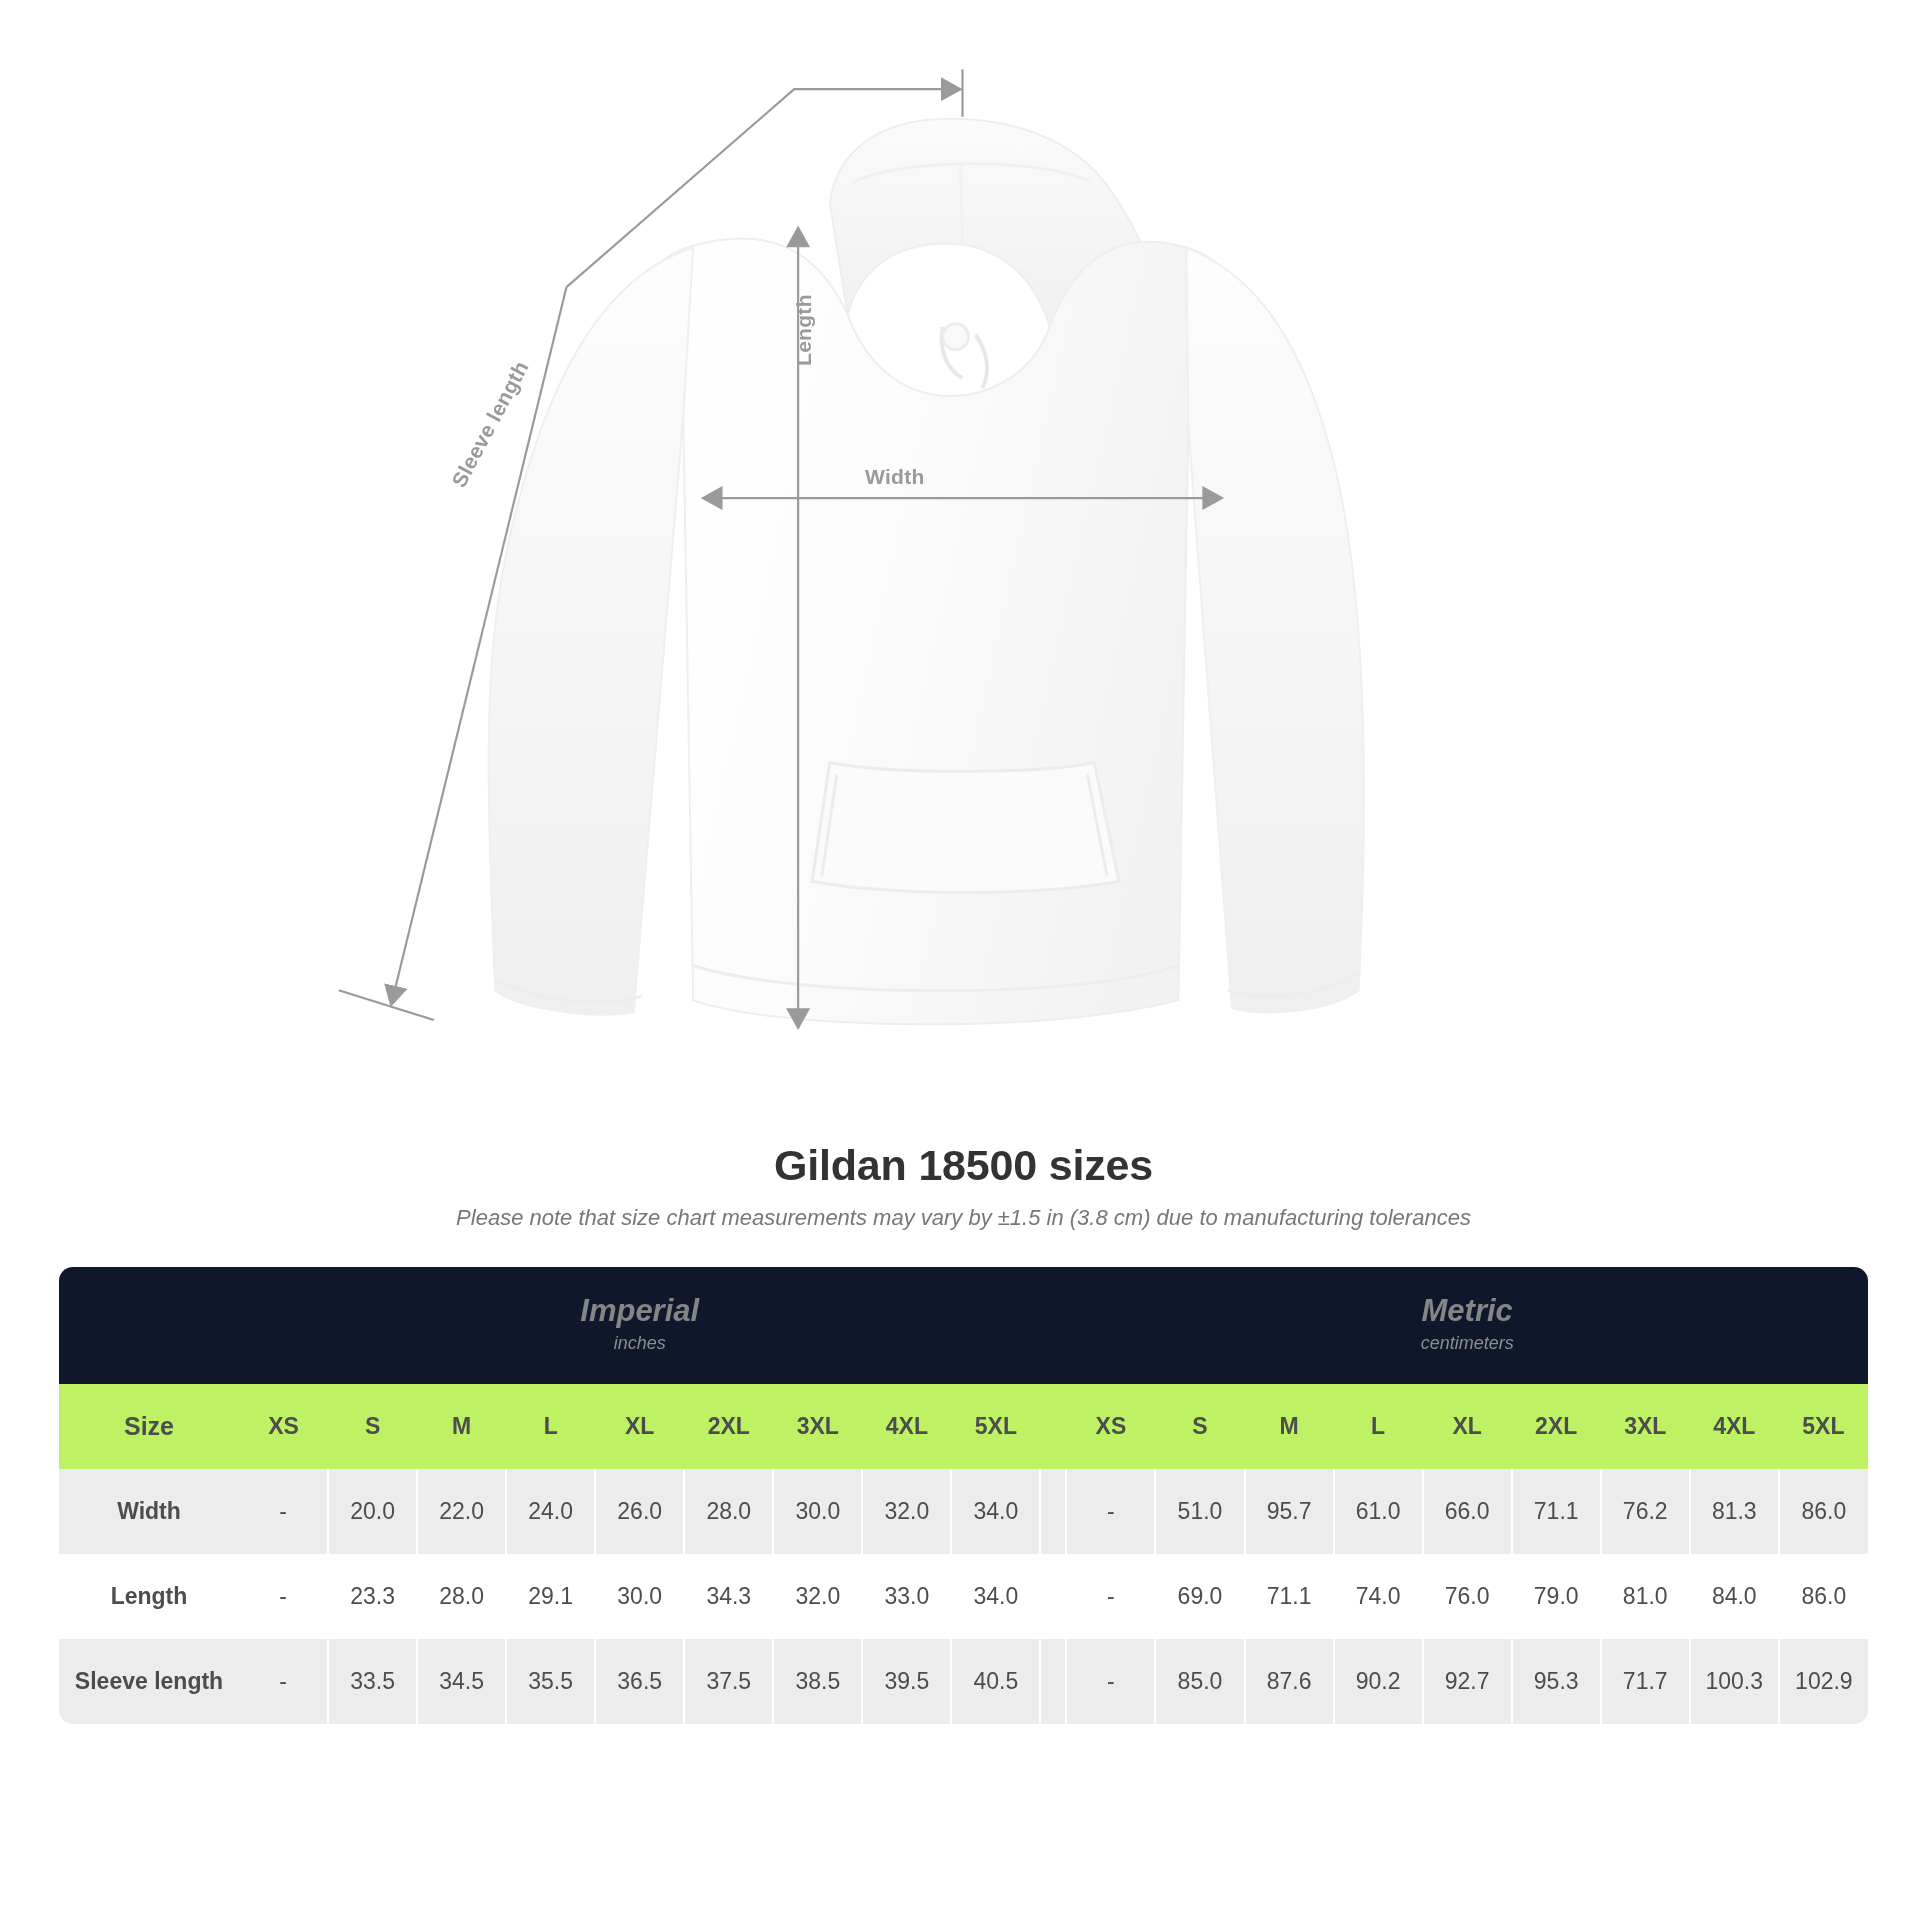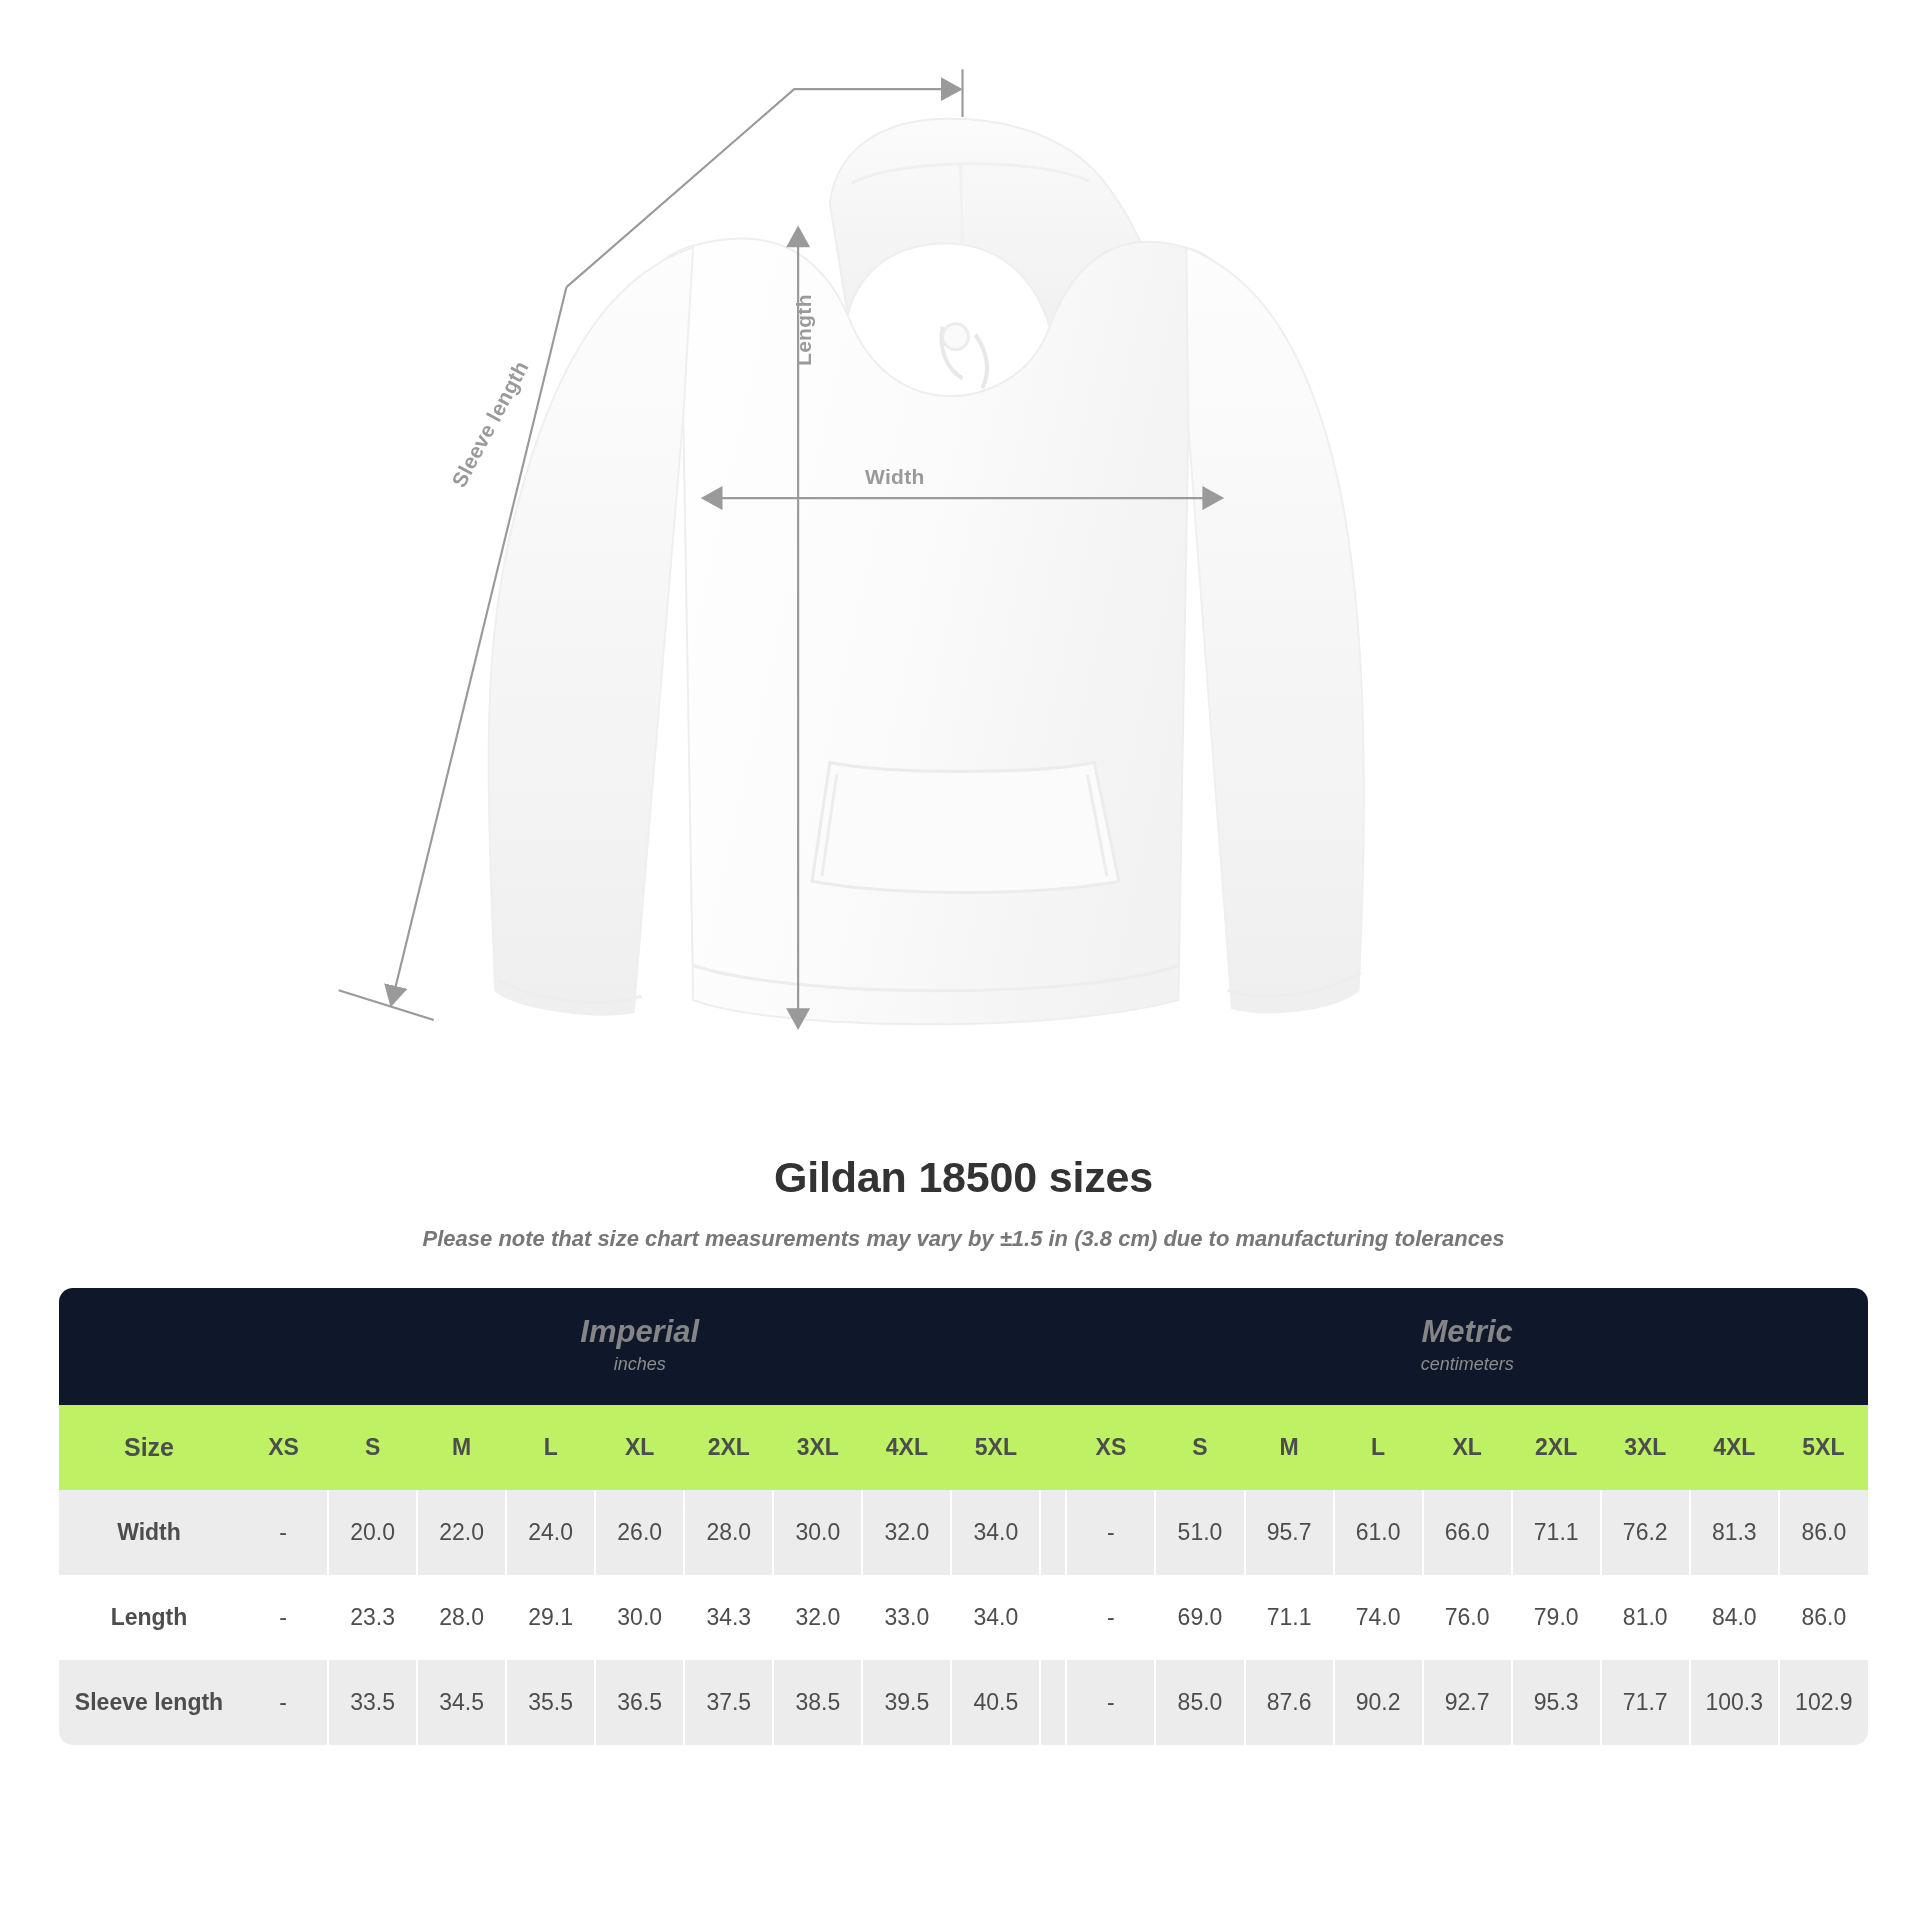--- a/index.html
+++ b/index.html
@@ -57,31 +57,30 @@
     transform-origin: left top;
     white-space: nowrap;
   }
 
   
   .chart-title {
     text-align: center;
     font-size: 43px;
     font-weight: bold;
     color: #333333;
-    margin: 12px;
+    margin: 0;
     padding-top: 22px;
     letter-spacing: -0.2px;
   }
   .chart-note {
     text-align: center;
     font-size: 22px;
     font-style: italic;
     color: #777777;
-    margin: 24px 0 0 0;
-    font-weight: bold;
+    margin: 15px 0 0 0;
   }
 
   
   .table-wrap {
     margin: 36px 59px 0 59px;
     border-radius: 14px;
     overflow: hidden;
   }
   table.sizes {
     width: 100%;

